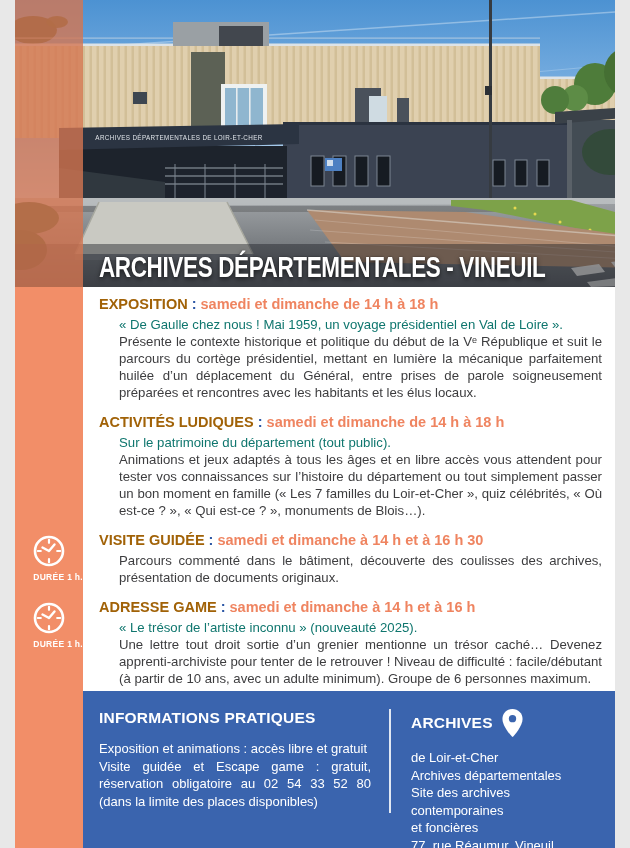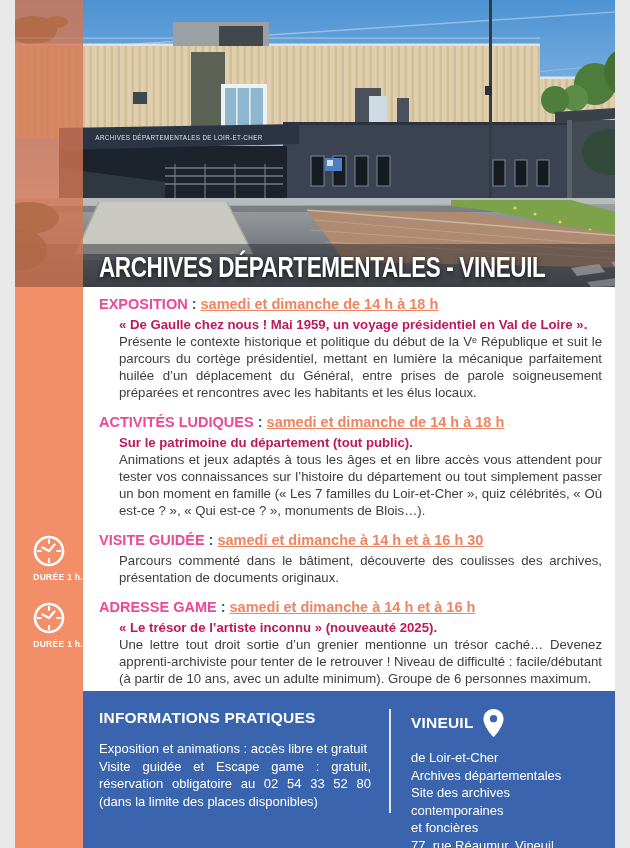--- a/index.html
+++ b/index.html
@@ -18,24 +18,24 @@
   .title-banner{
     position:absolute;left:84px;top:250px;
     font-size:30px;font-weight:bold;color:#ffffff;white-space:nowrap;
     letter-spacing:-0.5px;transform:scaleX(.75);transform-origin:0 50%;
     text-shadow:0 2px 6px rgba(0,0,0,.6),0 0 2px rgba(0,0,0,.45);
   }
   
   .content{position:absolute;left:68px;right:0;top:287px;padding:9px 13px 0 16px;}
   .content section{margin:0 0 13px 0;}
   .sec-head{font-size:14.5px;font-weight:bold;margin:0 0 4px 0;}
-  .sec-title{color:#ec4899;}
+  .sec-title{color:#a16207;}
   .sec-sep{color:#2C57A5;white-space:pre;}
-  .sec-time{color:#EF8460;text-decoration:underline;}
-  .lead{margin:0 0 0 20px;font-size:13.2px;line-height:17px;font-weight:bold;color:#be185d;}
+  .sec-time{color:#EF8460;}
+  .lead{margin:0 0 0 20px;font-size:13.2px;line-height:17px;font-weight:normal;color:#0f766e;}
   .bodytext{margin:0 0 0 20px;font-size:13.2px;line-height:17px;color:#3d3d3f;text-align:justify;}
   
   .duration-badge{position:absolute;left:0;width:68px;text-align:right;color:#ffffff;}
   .duration-badge svg{display:block;margin:0 auto;}
   .duration-label{font-size:8.5px;font-weight:bold;letter-spacing:.3px;margin-top:3px;}
   
   .footer-panel{
     position:absolute;left:68px;right:0;top:691px;bottom:0;
     background:#3A64AE;color:#ffffff;
     padding:18px 14px 8px 16px;display:flex;align-items:flex-start;box-sizing:border-box;
@@ -212,21 +212,21 @@
 
   <div class="footer-panel">
     <div class="footer-left">
       <div class="footer-title">INFORMATIONS PRATIQUES</div>
       <p>Exposition et animations&nbsp;: accès libre et gratuit</p>
       <p>Visite guidée et Escape game&nbsp;: gratuit, réservation obligatoire au 02 54 33 52 80 (dans la limite des places disponibles)</p>
     </div>
     <div class="footer-divider"></div>
     <div class="footer-right">
       <div class="addr-head">
-        <span class="footer-title">VINEUIL</span>
+        <span class="footer-title">ARCHIVES</span>
         <svg width="21" height="28" viewBox="0 0 24 32" aria-hidden="true">
           <path d="M12 0 C5.5 0 .5 5 .5 11.3 c0 7.8 9.2 19 11.5 20.7 2.3-1.7 11.5-12.9 11.5-20.7 C23.5 5 18.5 0 12 0 z" fill="#ffffff"></path>
           <circle cx="12" cy="11" r="4.2" fill="#3A64AE"></circle>
         </svg>
       </div>
       <div class="addr-line">de Loir-et-Cher</div>
       <div class="addr-line">Archives départementales</div>
       <div class="addr-line">Site des archives contemporaines</div>
       <div class="addr-line">et foncières</div>
       <div class="addr-line">77, rue Réaumur, Vineuil</div>

